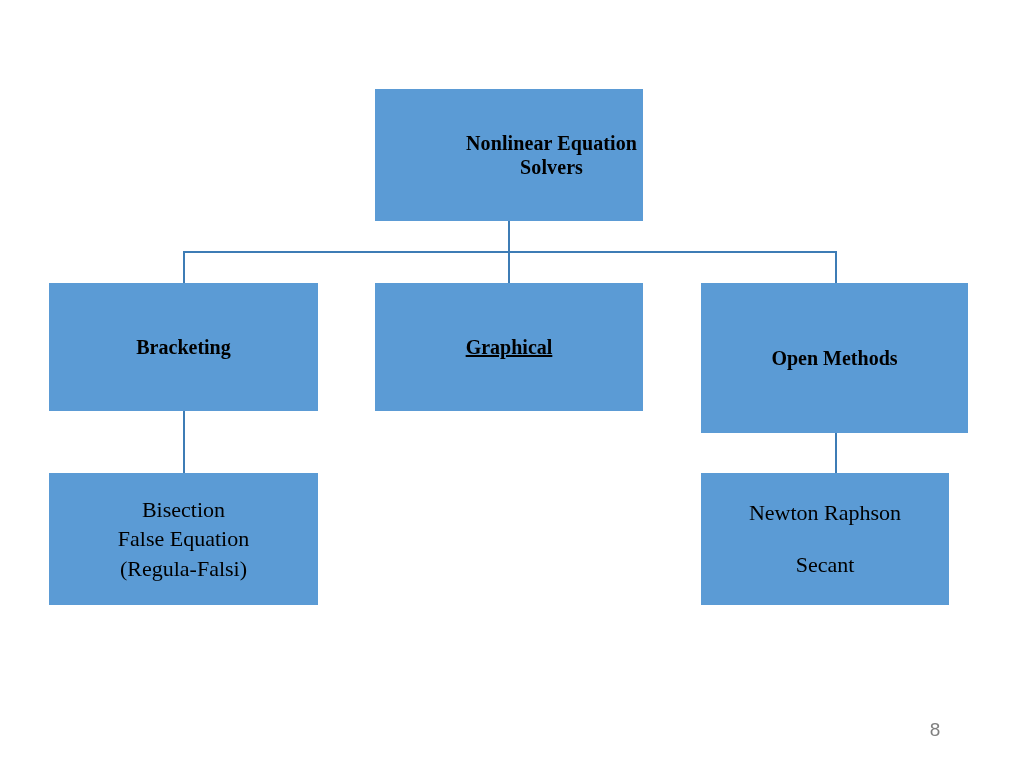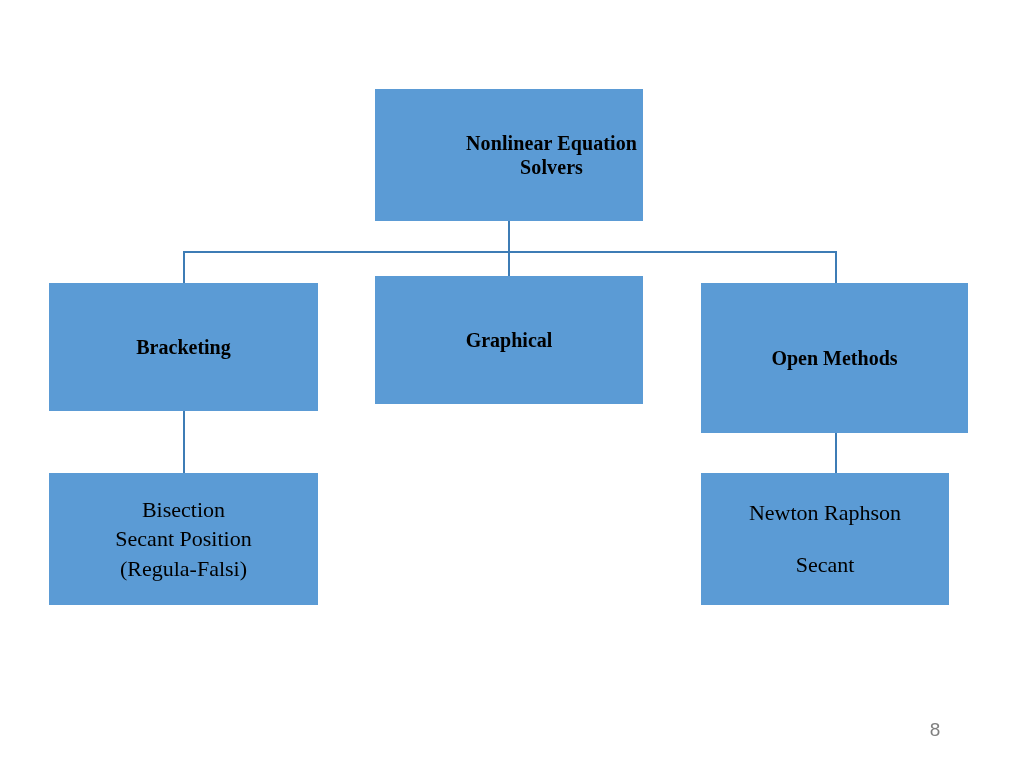--- a/index.html
+++ b/index.html
@@ -56,23 +56,24 @@
 
   
   #node-bracketing {
     left: 49px;
     top: 283px;
     width: 269px;
     height: 128px;
   }
   #node-graphical {
     left: 375px;
-    top: 276px;
+    top: 283px;
     width: 268px;
     height: 128px;
+    text-decoration: underline;
   }
   #node-open-methods {
     left: 701px;
     top: 283px;
     width: 267px;
     height: 150px;
   }
   #node-bracketing .label,
   #node-graphical .label,
   #node-open-methods .label {
@@ -190,21 +191,21 @@
   </div>
   <div class="node" id="node-graphical">
     <span class="label">Graphical</span>
   </div>
   <div class="node" id="node-open-methods">
     <span class="label">Open Methods</span>
   </div>
 
   <div class="node" id="node-bracketing-methods">
     <span class="label">Bisection
-Secant Position
+False Equation
 (Regula-Falsi)</span>
   </div>
   <div class="node" id="node-open-methods-list">
     <span class="label">Newton Raphson
 Secant</span>
   </div>
 
   <div id="page-number">8</div>
 
 </div>

